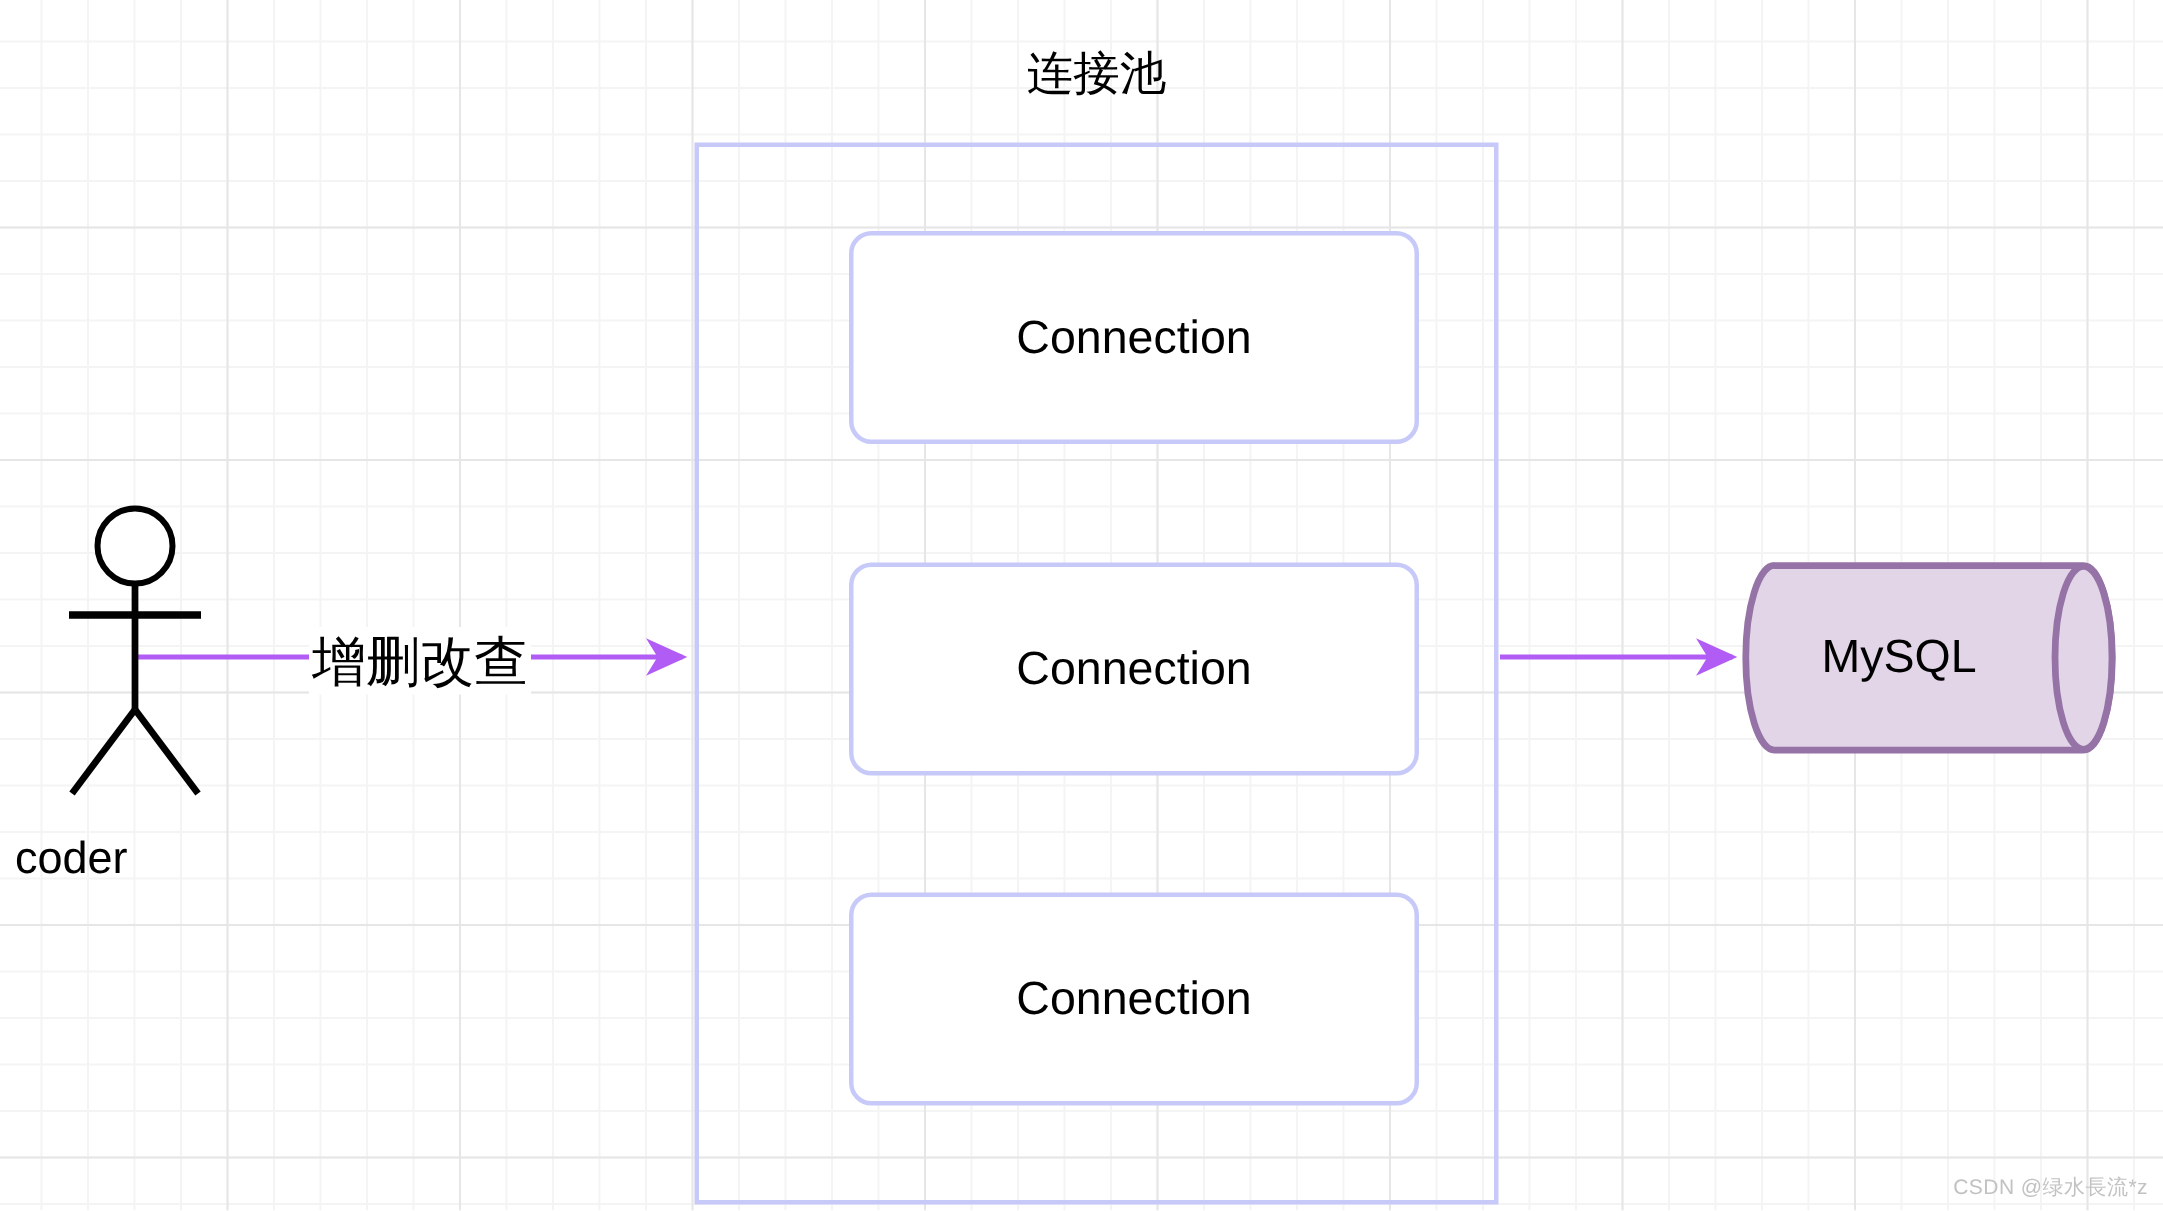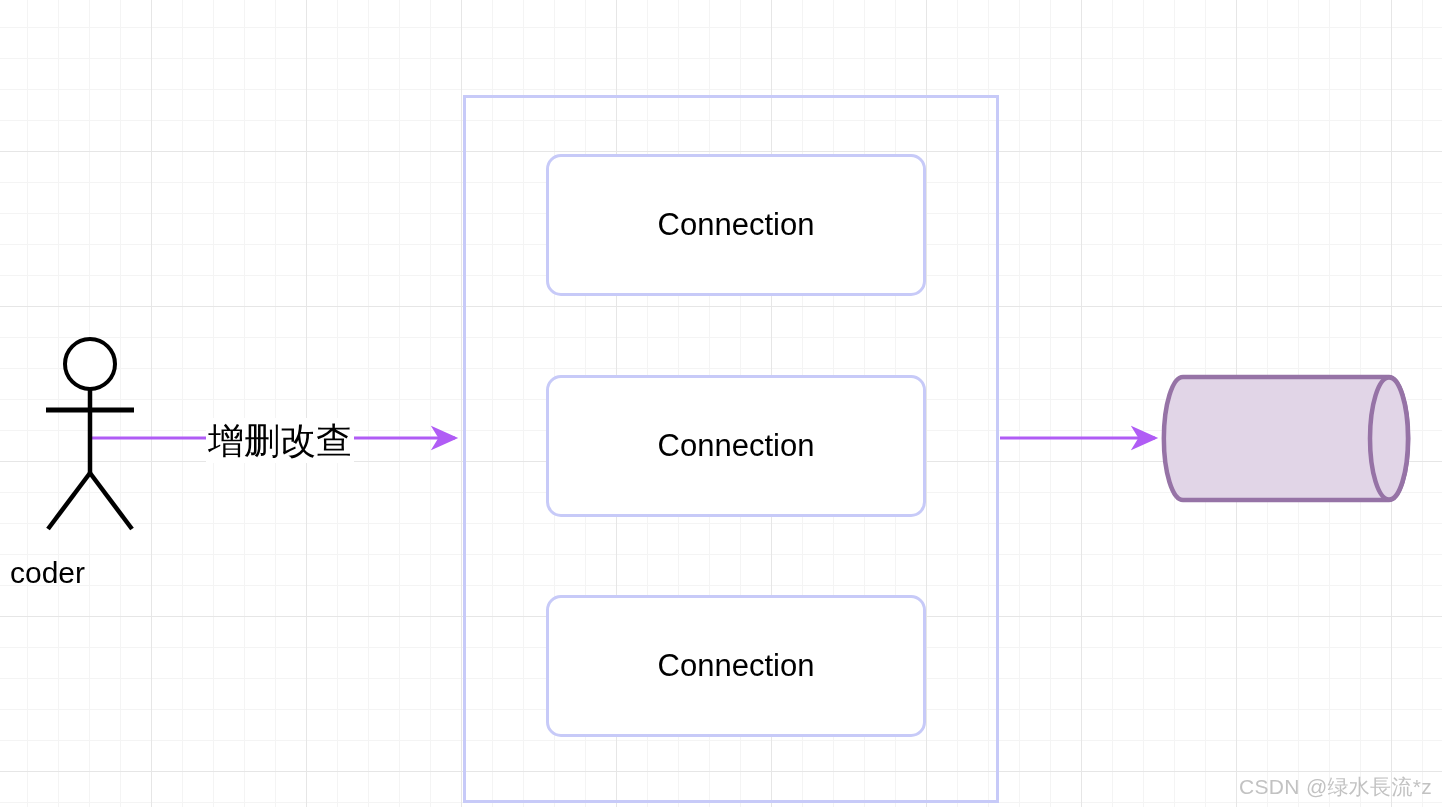--- a/index.html
+++ b/index.html
@@ -62,21 +62,21 @@
     text-align: center;
     font-size: 31px;
     color: #000000;
     line-height: 1.2;
     white-space: nowrap;
   }
 
   
   .conn-box {
     position: absolute;
-    left: 546px;
+    left: 566px;
     width: 380px;
     height: 142px;
     border: 3px solid #c7caf8;
     border-radius: 15px;
     background: #ffffff;
     box-sizing: border-box;
     display: flex;
     align-items: center;
     justify-content: center;
   }
@@ -137,21 +137,21 @@
     padding: 0 2px;
     white-space: nowrap;
     line-height: 1.25;
   }
 
   
   .watermark {
     position: absolute;
     right: 10px;
     bottom: 6px;
-    font-size: 21px;
+    font-size: 14px;
     color: #c2c2c2;
     white-space: nowrap;
     letter-spacing: 0.3px;
   }
 </style>
 </head>
 <body>
 
 <div id="canvas">
 
@@ -164,20 +164,21 @@
 
     <g>
       <line x1="90" y1="438" x2="455" y2="438" stroke="#b05cf5" stroke-width="3.2" marker-end="url(#arrowhead)"></line>
     </g>
 
     <g>
       <line x1="1000" y1="438" x2="1155" y2="438" stroke="#b05cf5" stroke-width="3.2" marker-end="url(#arrowhead)"></line>
     </g>
   </svg>
 
+  <div class="pool-title">连接池</div>
 
   <div class="pool-box"></div>
 
   <div class="conn-box conn-box-1">
     <span class="conn-label">Connection</span>
   </div>
   <div class="conn-box conn-box-2">
     <span class="conn-label">Connection</span>
   </div>
   <div class="conn-box conn-box-3">
@@ -192,16 +193,17 @@
     <line x1="54" y1="137" x2="96" y2="193" stroke="#000000" stroke-width="4.5"></line>
   </svg>
   <div class="actor-label">coder</div>
 
   <div class="edge-label">增删改查</div>
 
   <svg class="db-cylinder" viewBox="0 0 252 131" xmlns="http://www.w3.org/2000/svg">
     <path d="M23,4 L229,4 A19,61 0 0 1 229,127 L23,127 A19,61 0 0 1 23,4 Z" fill="#e1d5e7" stroke="#9673a6" stroke-width="4.5" stroke-linejoin="round"></path>
     <ellipse cx="229" cy="65.5" rx="19" ry="61" fill="#e1d5e7" stroke="#9673a6" stroke-width="4.5"></ellipse>
   </svg>
+  <div class="db-label">MySQL</div>
 
   <div class="watermark">CSDN @绿水長流*z</div>
 
 </div>
 
 </body></html>

